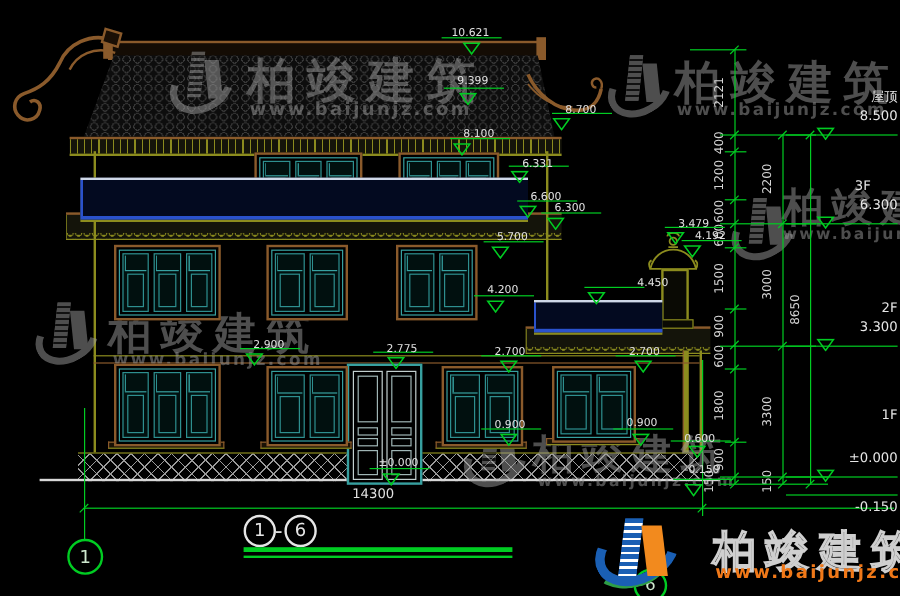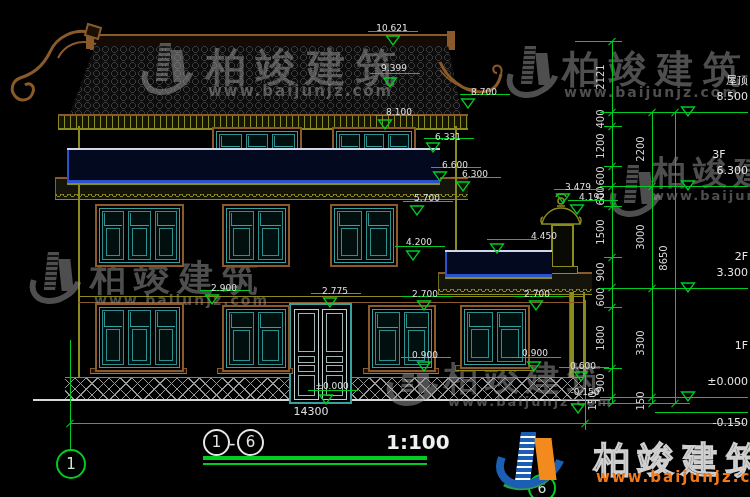--- a/index.html
+++ b/index.html
@@ -147,21 +147,20 @@
   <div class="abs gline" style="left:70px;top:340px;width:1px;height:110px;"></div>
   <div class="abs gline" style="left:585px;top:300px;width:1px;height:130px;"></div>
   <div class="abs lvl" style="left:311px;top:407px;font-size:11px;">14300</div>
 
   <div class="abs axisbub" style="left:56px;top:449px;width:26px;height:26px;font-size:15px;line-height:26px;"><span>1</span></div>
   <div class="abs axisbub" style="left:528px;top:474px;width:24px;height:24px;font-size:14px;line-height:24px;"><span>6</span></div>
 
   <div class="abs tcircle" style="left:203px;top:429px;width:23px;height:23px;font-size:15px;line-height:23px;"><span>1</span></div>
   <div class="abs" style="left:229px;top:432px;color:#e6e6e6;font-size:18px;">-</div>
   <div class="abs tcircle" style="left:237px;top:429px;width:23px;height:23px;font-size:15px;line-height:23px;"><span>6</span></div>
-  <div class="abs" style="left:386px;top:430px;color:#f0f0f0;font-size:20px;font-weight:bold;">1:100</div>
   <div class="abs gline" style="left:203px;top:456px;width:224px;height:4px;"></div>
   <div class="abs gline" style="left:203px;top:463px;width:224px;height:2px;"></div>
 
   <div class="abs wm wmlogo" style="left:140px;top:43px;width:56px;height:52px;">
       <div class="arc"></div>
       <div class="b1"></div>
       <div class="b2"></div>
     </div>
   <div class="abs wm wmname" style="left:206px;top:40px;font-size:40px;letter-spacing:10px;">柏竣建筑</div>
   <div class="abs wm wmurl" style="left:208px;top:82px;font-size:15px;">www.baijunjz.com</div>

